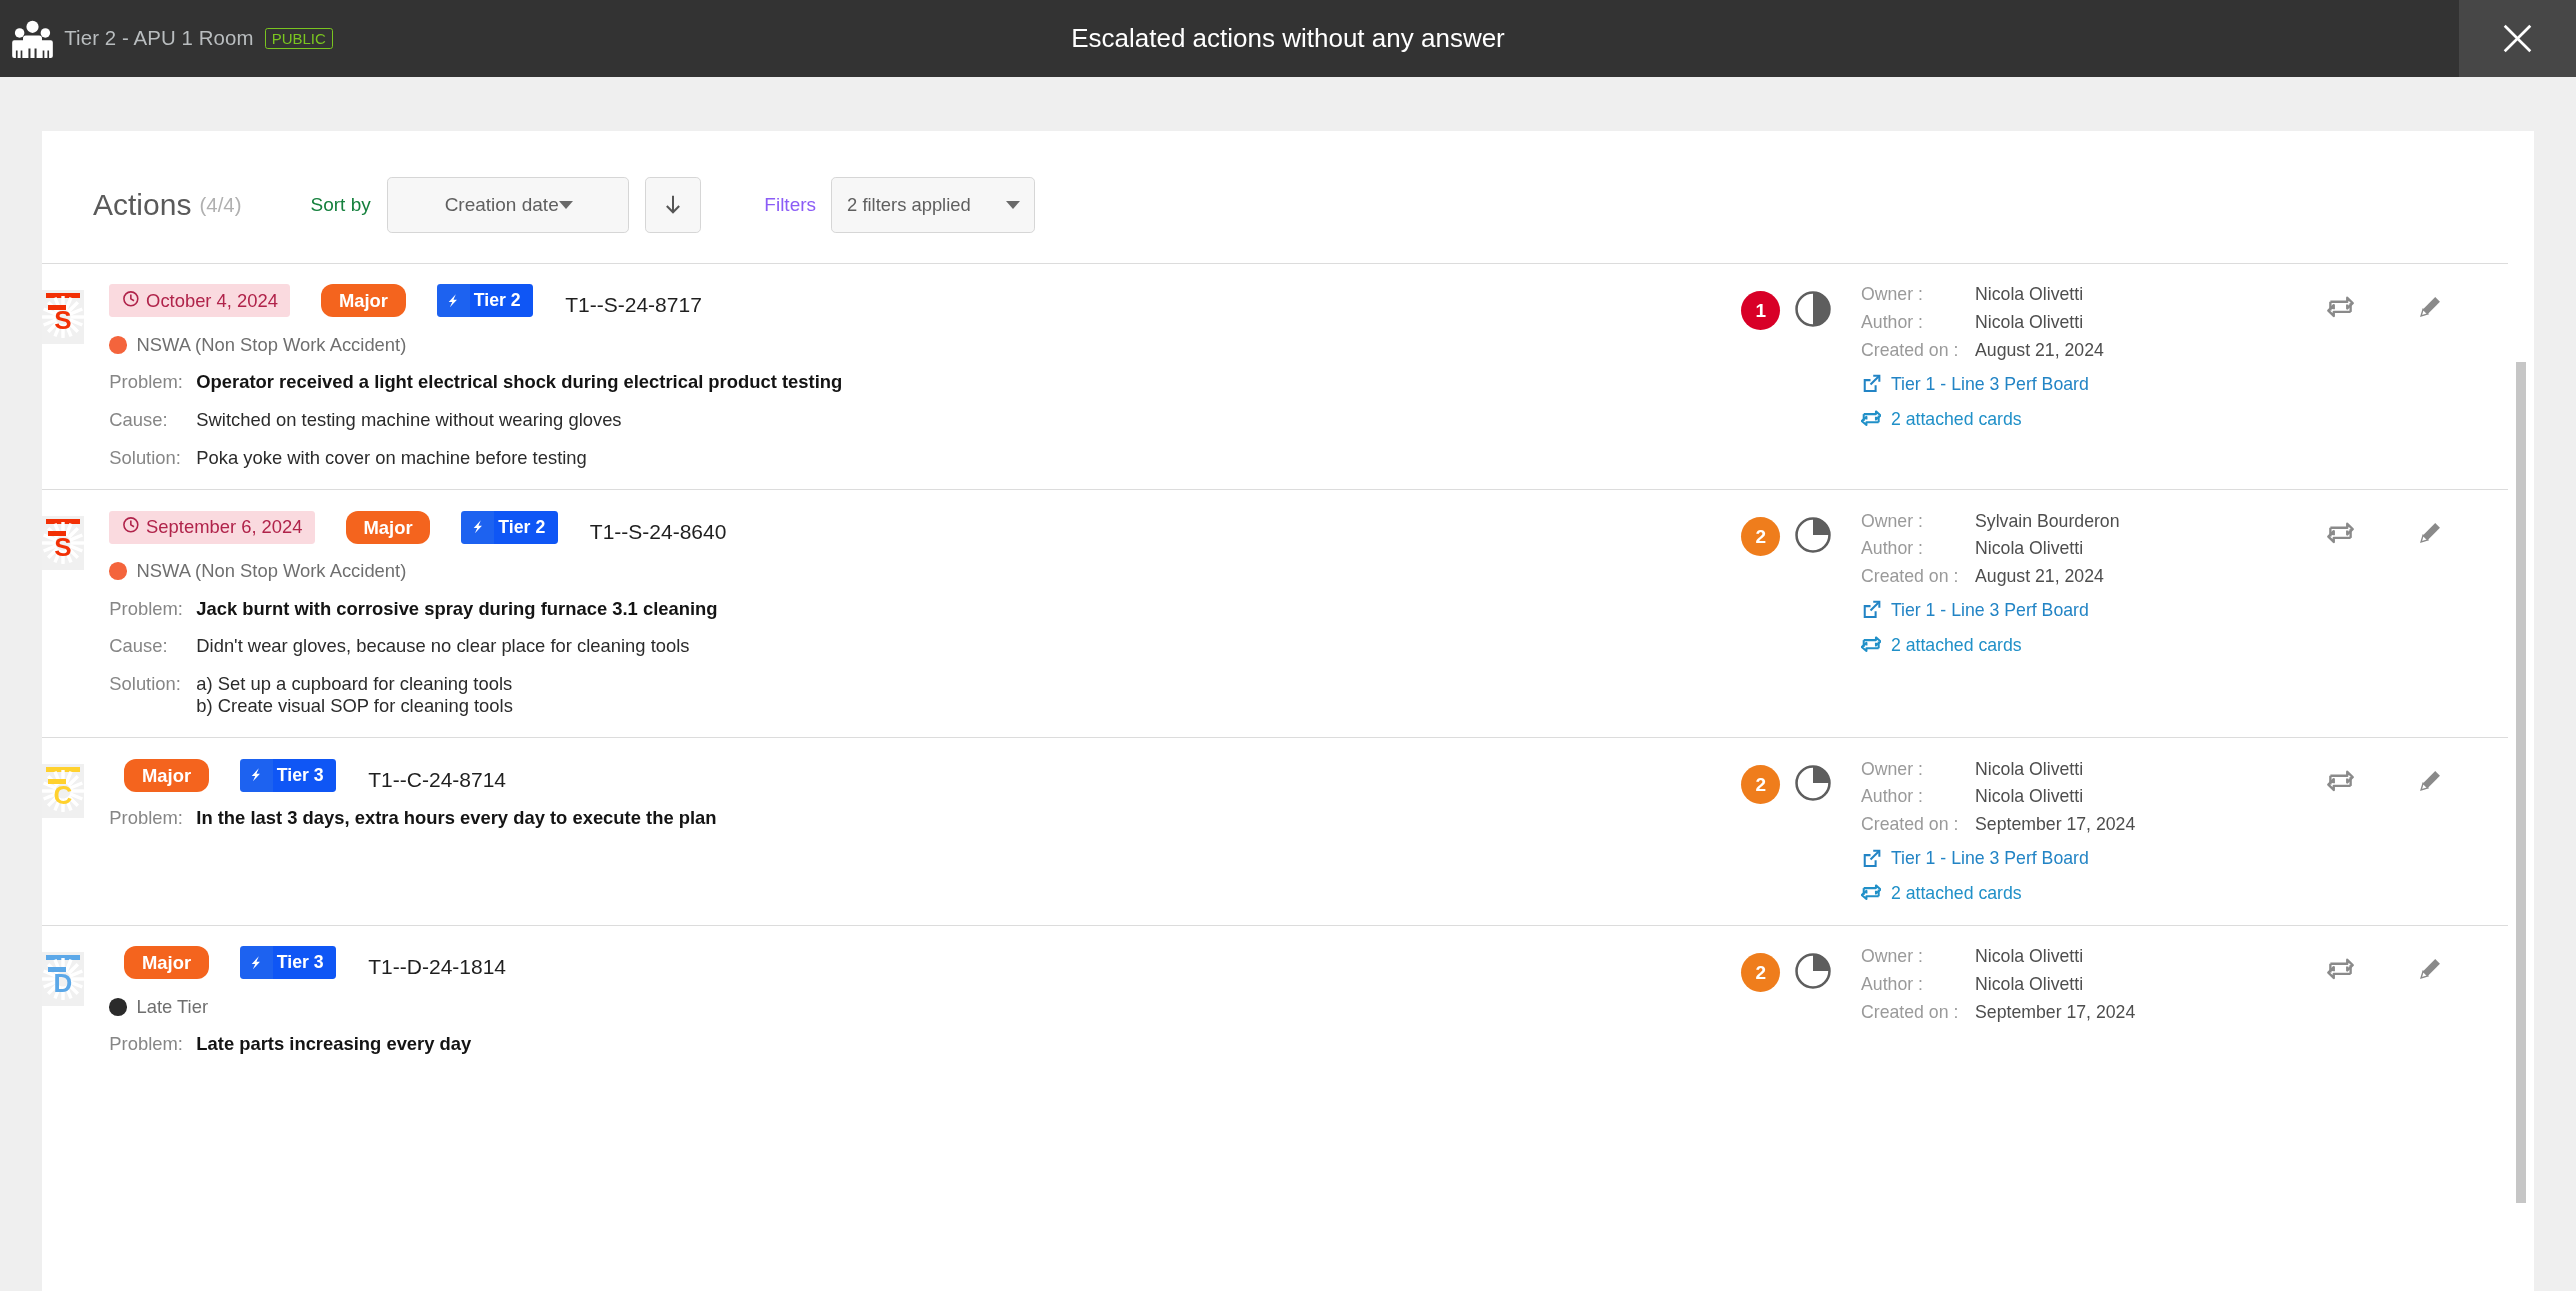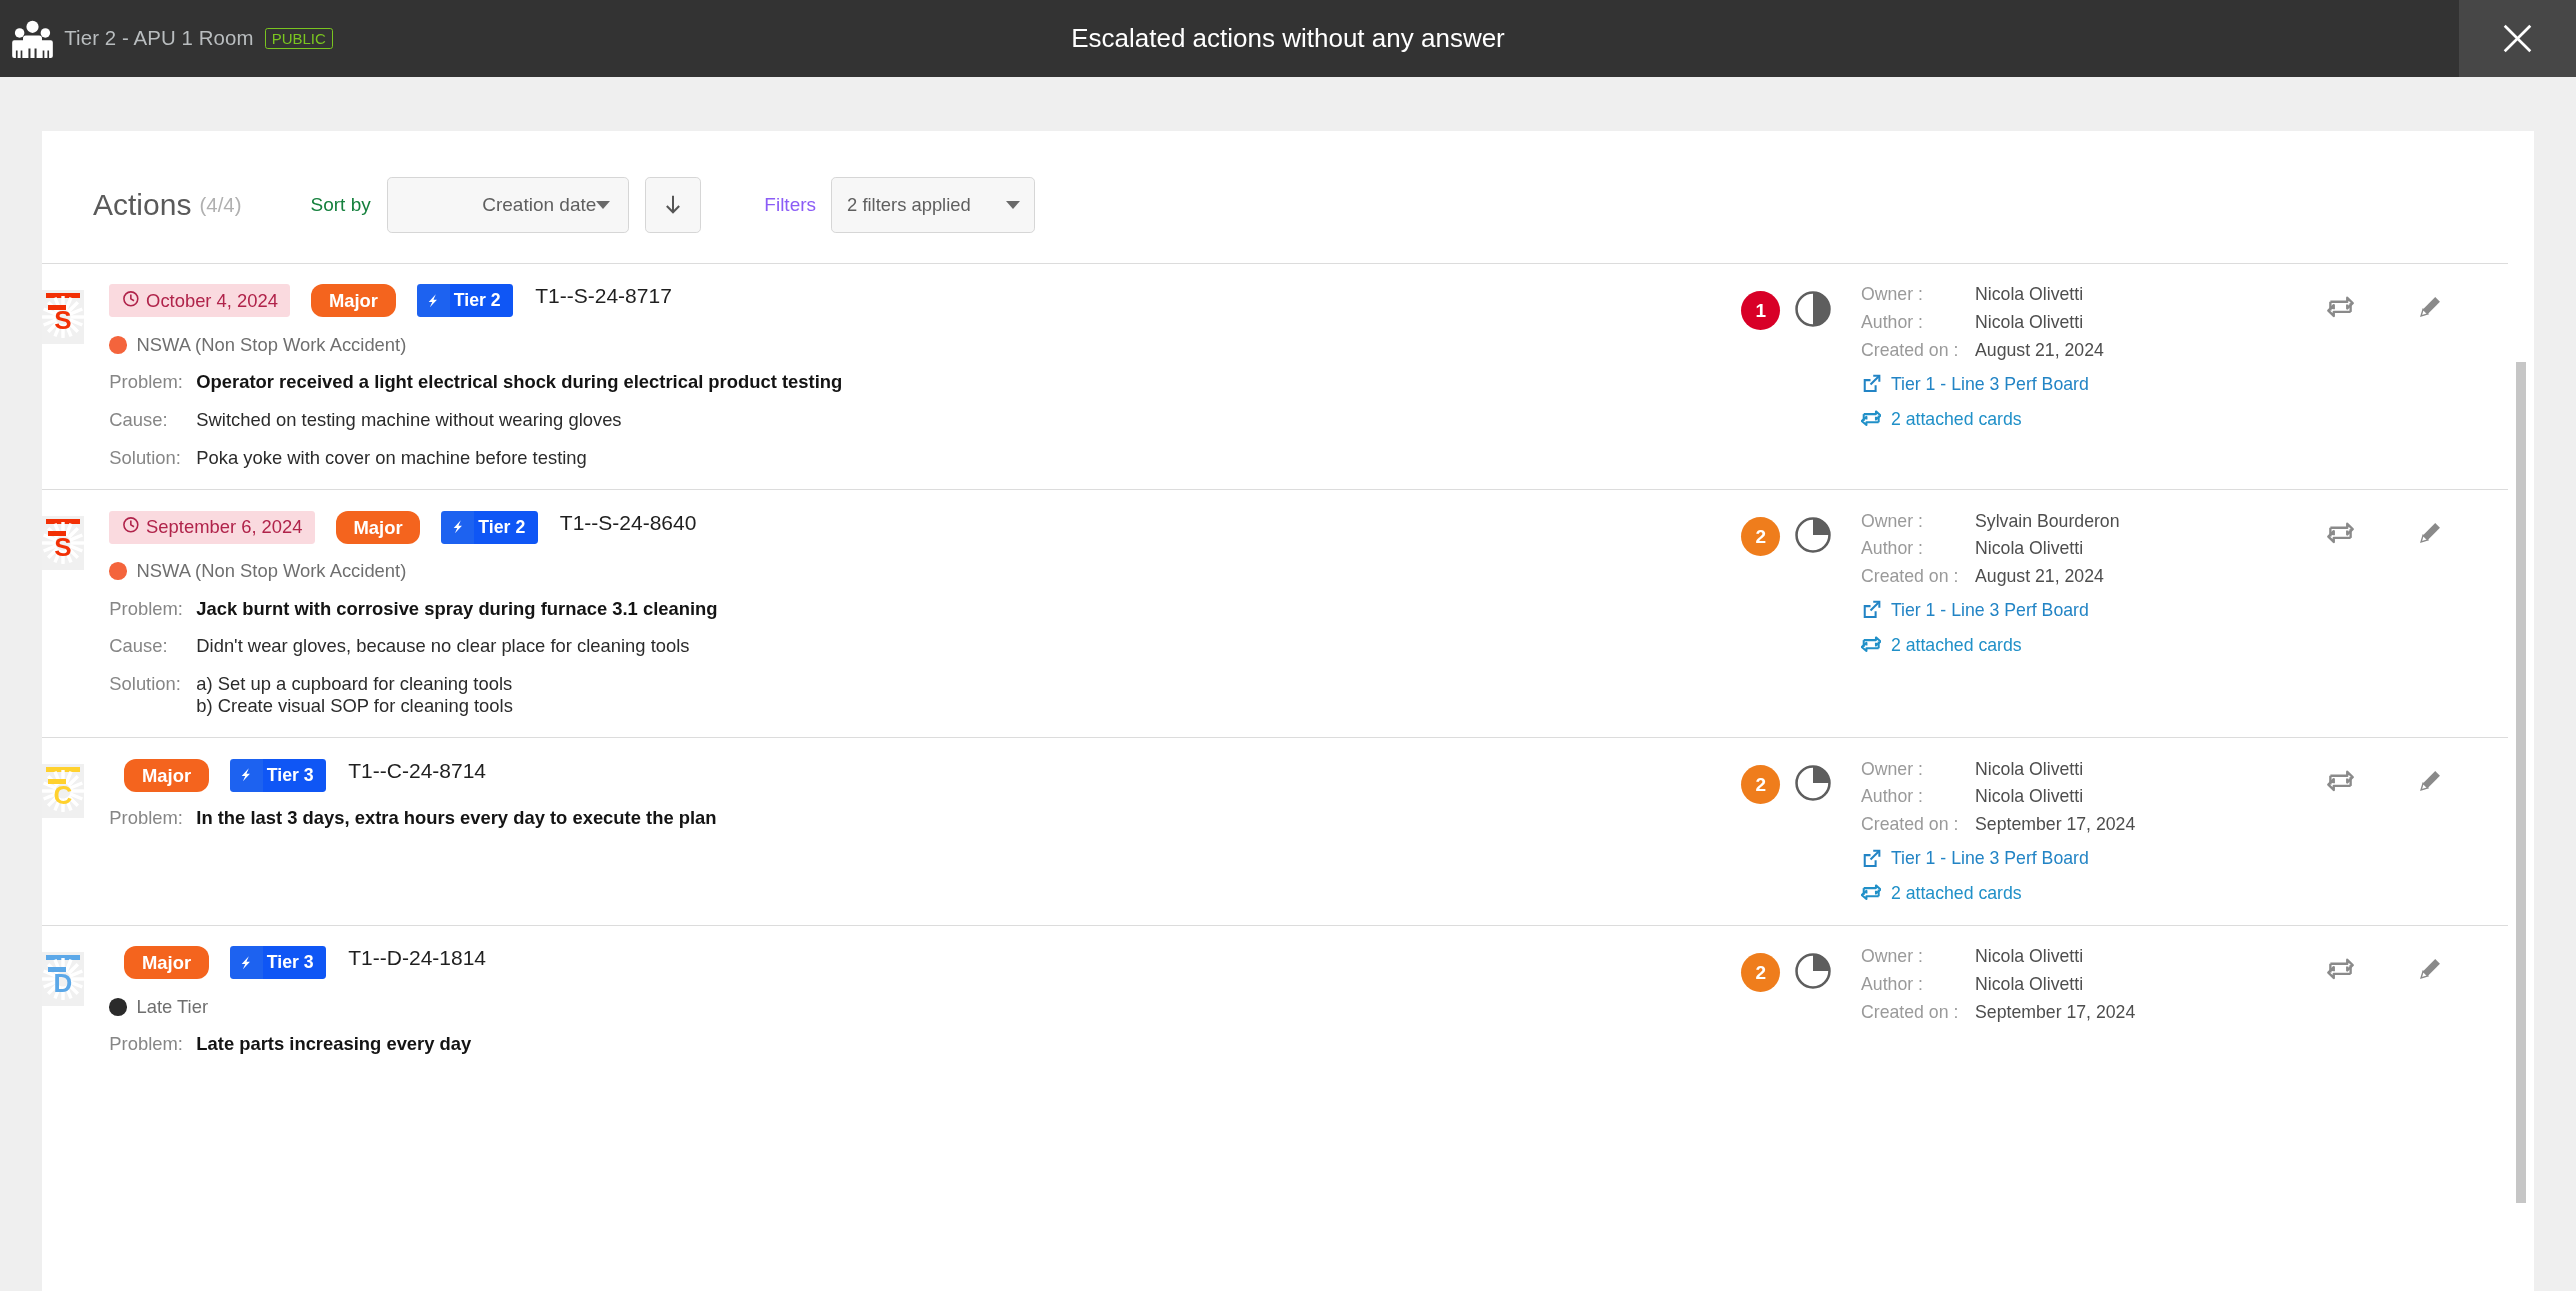--- a/index.html
+++ b/index.html
@@ -95,21 +95,21 @@
     color: #15803d;
     margin-left: 69px;
   }
   .select-box {
     margin-left: 16.3px;
     width: 242px; height: 56px;
     border: 0.7px solid #d6d6d6;
     border-radius: 4.8px;
     background: #f7f7f7;
     display: flex; align-items: center;
-    justify-content: flex-end;
+    justify-content: center;
     padding: 0 17.7px 0 19px;
     cursor: pointer;
   }
   .select-box .sel-text { font-size: 19px; color: #5f5f5f; }
   .caret { width:0;height:0;border-left:7.5px solid transparent;border-right:7.5px solid transparent;border-top:8.2px solid #6a6a6a; }
   .icon-btn-sq {
     margin-left: 16.3px;
     width: 56px; height: 56px;
     border: 0.7px solid #d6d6d6;
     border-radius: 4.8px;
@@ -161,21 +161,21 @@
     position:absolute; left:0; right:0; top:17.7px;
     text-align:center;
     font-size: 26px; font-weight: 700;
     font-family:"Liberation Sans",sans-serif;
     line-height: 1;
   }
   .rays { position:absolute; left:0; top:8.2px; width:42px; height:46px; }
 
   .row-main { flex: 1 1 auto; padding-left: 16.3px; min-width: 0; }
 
-  .badge-line { display:flex; align-items:flex-start; gap: 6px; height: 33px; }
+  .badge-line { display:flex; align-items:flex-end; gap: 16px; height: 33px; }
   .date-chip {
     display:flex;align-items:center;gap:6.8px;
     background:#fadadf; color:#b0234a;
     border-radius:3.4px;
     height: 33px; padding: 0 12.3px;
     font-size: 18.4px;
     white-space: nowrap;
   }
   .chip-major {
     background:#f4641e; color:#ffffff;

